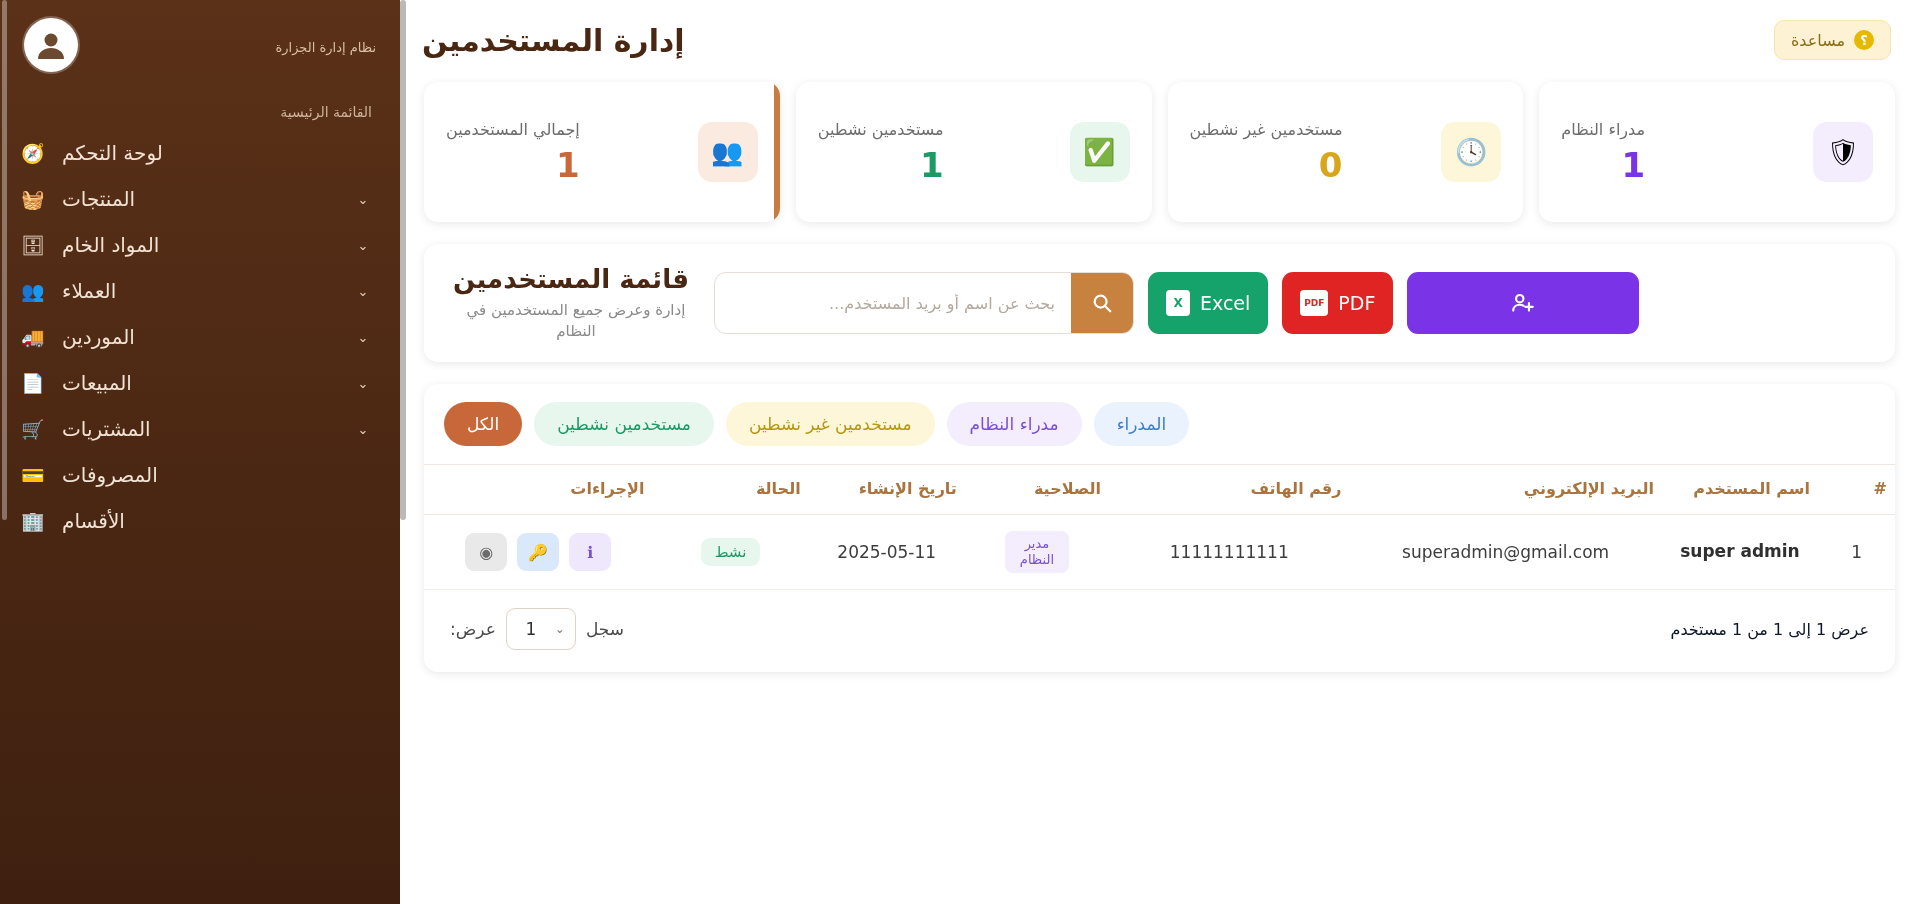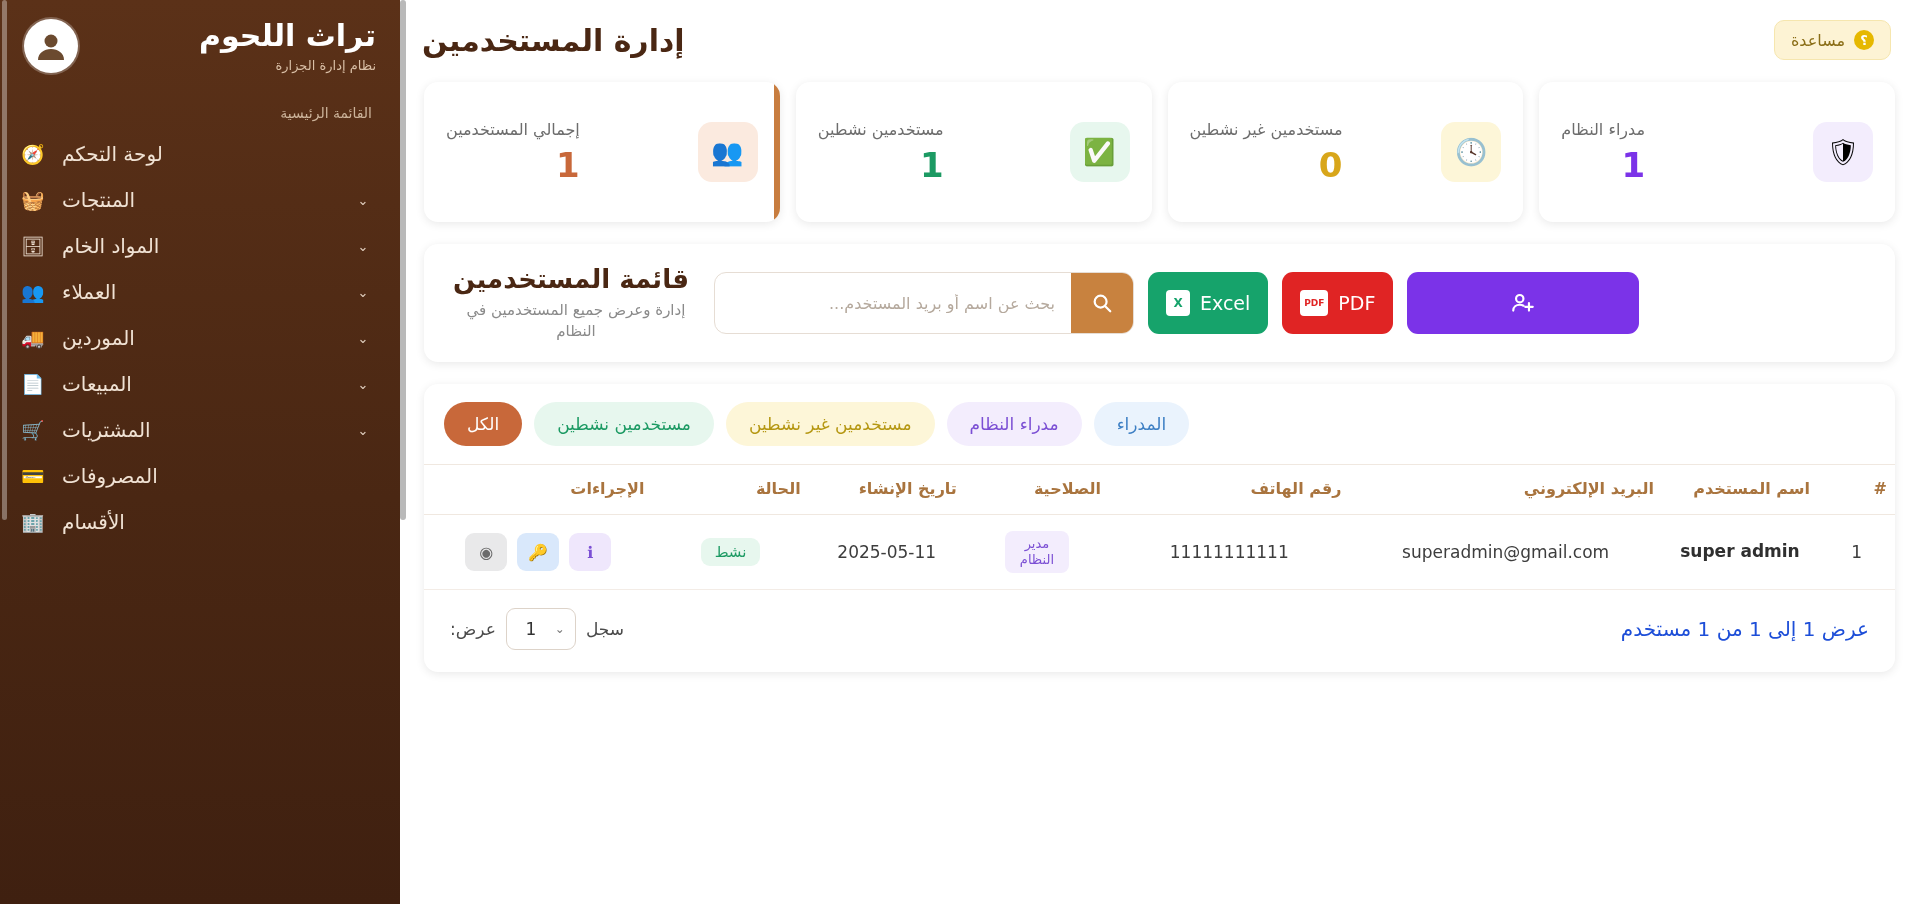--- a/index.html
+++ b/index.html
@@ -341,42 +341,41 @@
     display: flex; flex-direction: row-reverse; align-items: center; gap: 10px;
     font-size: 17px; color: #4a4a4a;
   }
   .select-wrap {
     display: inline-flex; flex-direction: row-reverse; align-items: center;
     border: 1px solid #ddd3c9; border-radius: 9px;
     height: 42px; padding: 0 10px; gap: 10px; background: #fff;
     cursor: pointer;
   }
   .select-val { font-size: 17px; color: #333; min-width: 28px; text-align: center; }
-  .footer-info { font-size: 20px; color: #1d4ed8; }
+  .footer-info { font-size: 16px; color: #0f172a; }
 
   
   .main-scroll {
     position: absolute;
     left: 0; top: 0;
     width: 6px; height: 520px;
     background: #b9b9b9;
     border-radius: 3px;
   }
 </style>
 </head>
 <body>
 
 <div class="app">
 
   <aside class="sidebar">
     <div class="sb-scroll"></div>
 
     <div class="sidebar-header">
       <div class="brand-text">
-        <div class="brand-title">تراث اللحوم</div>
         <div class="brand-sub">نظام إدارة الجزارة</div>
       </div>
       <div class="avatar">
         <svg width="40" height="40" viewBox="0 0 40 40" aria-hidden="true">
           <circle cx="20" cy="15" r="6.5" fill="#6b4a2f"></circle>
           <path d="M7 34c0-7 6-11 13-11s13 4 13 11z" fill="#6b4a2f"></path>
         </svg>
       </div>
     </div>
 

